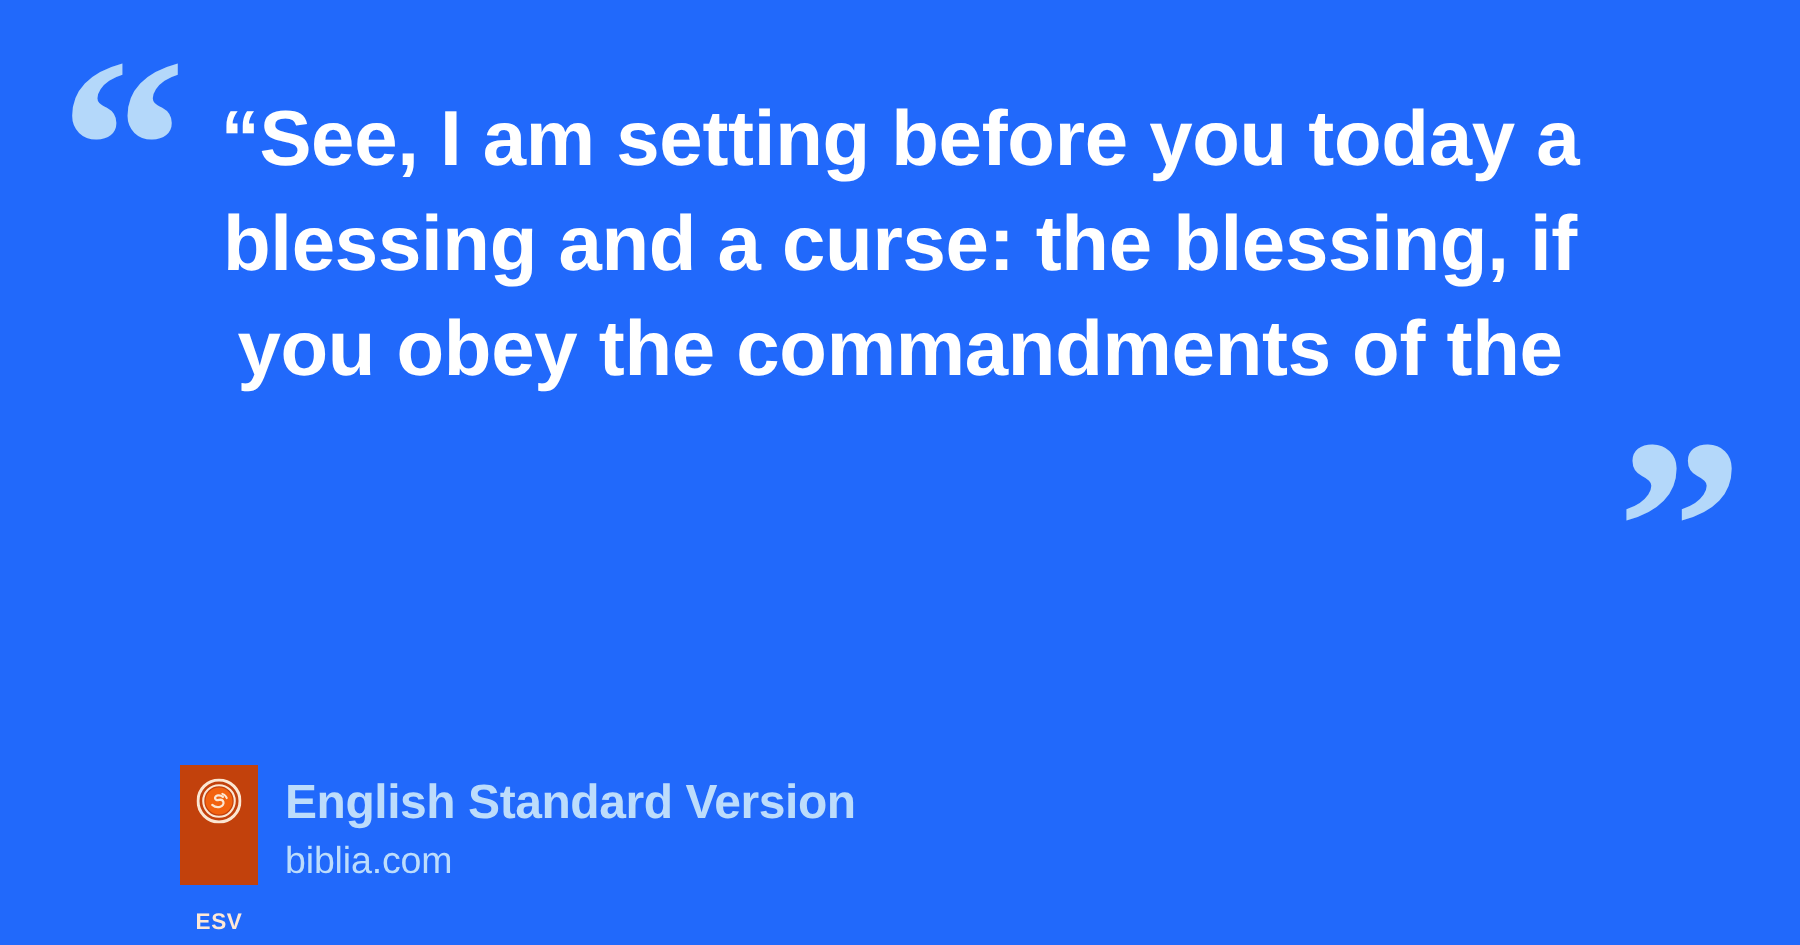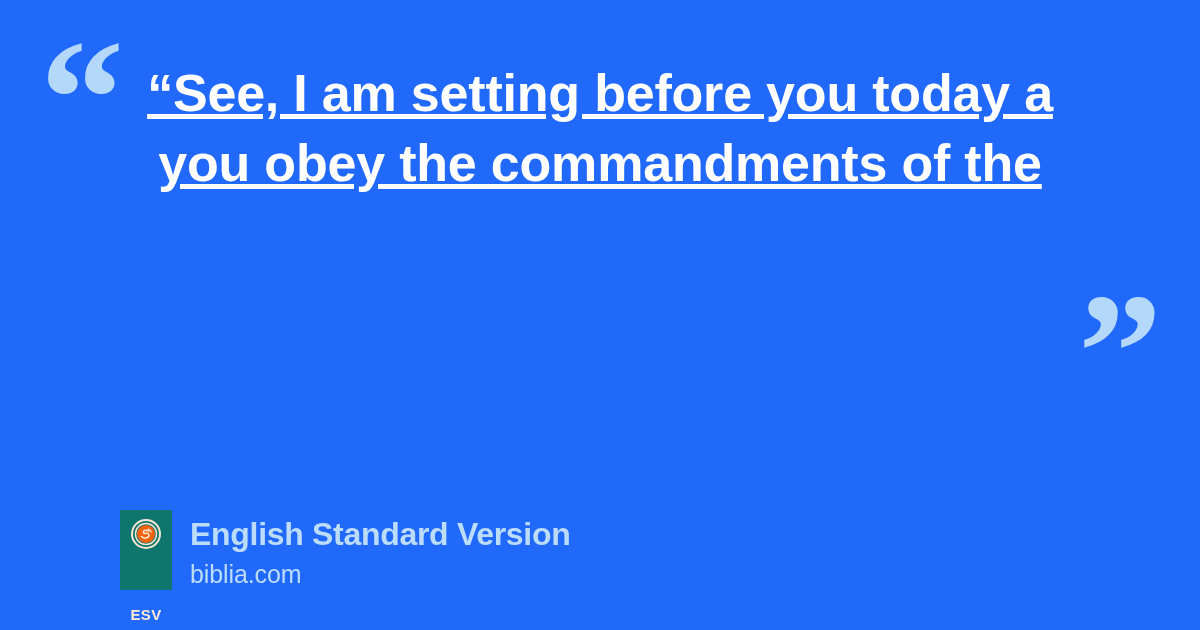--- a/index.html
+++ b/index.html
@@ -52,35 +52,35 @@
     width:1008px;
     text-align:center;
     color:#ffffff;
     font-weight:700;
     font-size:52px;
     line-height:70px;
     letter-spacing:-0.2px;
     font-family:"Liberation Sans", sans-serif;
   }
 
-  #quote-text .ln { display:block; white-space:nowrap;text-decoration:underline; }
+  #quote-text .ln { display:block; white-space:nowrap; }
 
   
   #attribution {
     position:absolute;
     left:120px;
     top:510px;
     display:flex;
     align-items:flex-start;
   }
 
   #version-badge {
     width:52px;
     height:80px;
-    background:#0f766e;
+    background:#c2410c;
     display:flex;
     flex-direction:column;
     align-items:center;
     justify-content:space-between;
     padding-top:9px;
     flex:0 0 auto;
     gap:44px;
   }
 
   #badge-seal-icon {
@@ -131,20 +131,21 @@
 <body>
 
 <div id="card">
 
   <div class="deco-quote" id="quote-open">“</div>
 
   <div class="deco-quote" id="quote-close">”</div>
 
   <div id="quote-text">
     <span class="ln">“See, I am setting before you today a</span>
+    <span class="ln">blessing and a curse: the blessing, if</span>
     <span class="ln">you obey the commandments of the</span>
   </div>
 
   <div id="attribution">
 
     <div id="version-badge">
       <span>
         <svg id="badge-seal-icon" viewBox="0 0 30 30" xmlns="http://www.w3.org/2000/svg">
           <circle cx="15" cy="15" r="14" fill="none" stroke="#fbe6d2" stroke-width="2"></circle>
           <circle cx="15" cy="15" r="10.5" fill="none" stroke="#fbe6d2" stroke-width="1.4"></circle>

